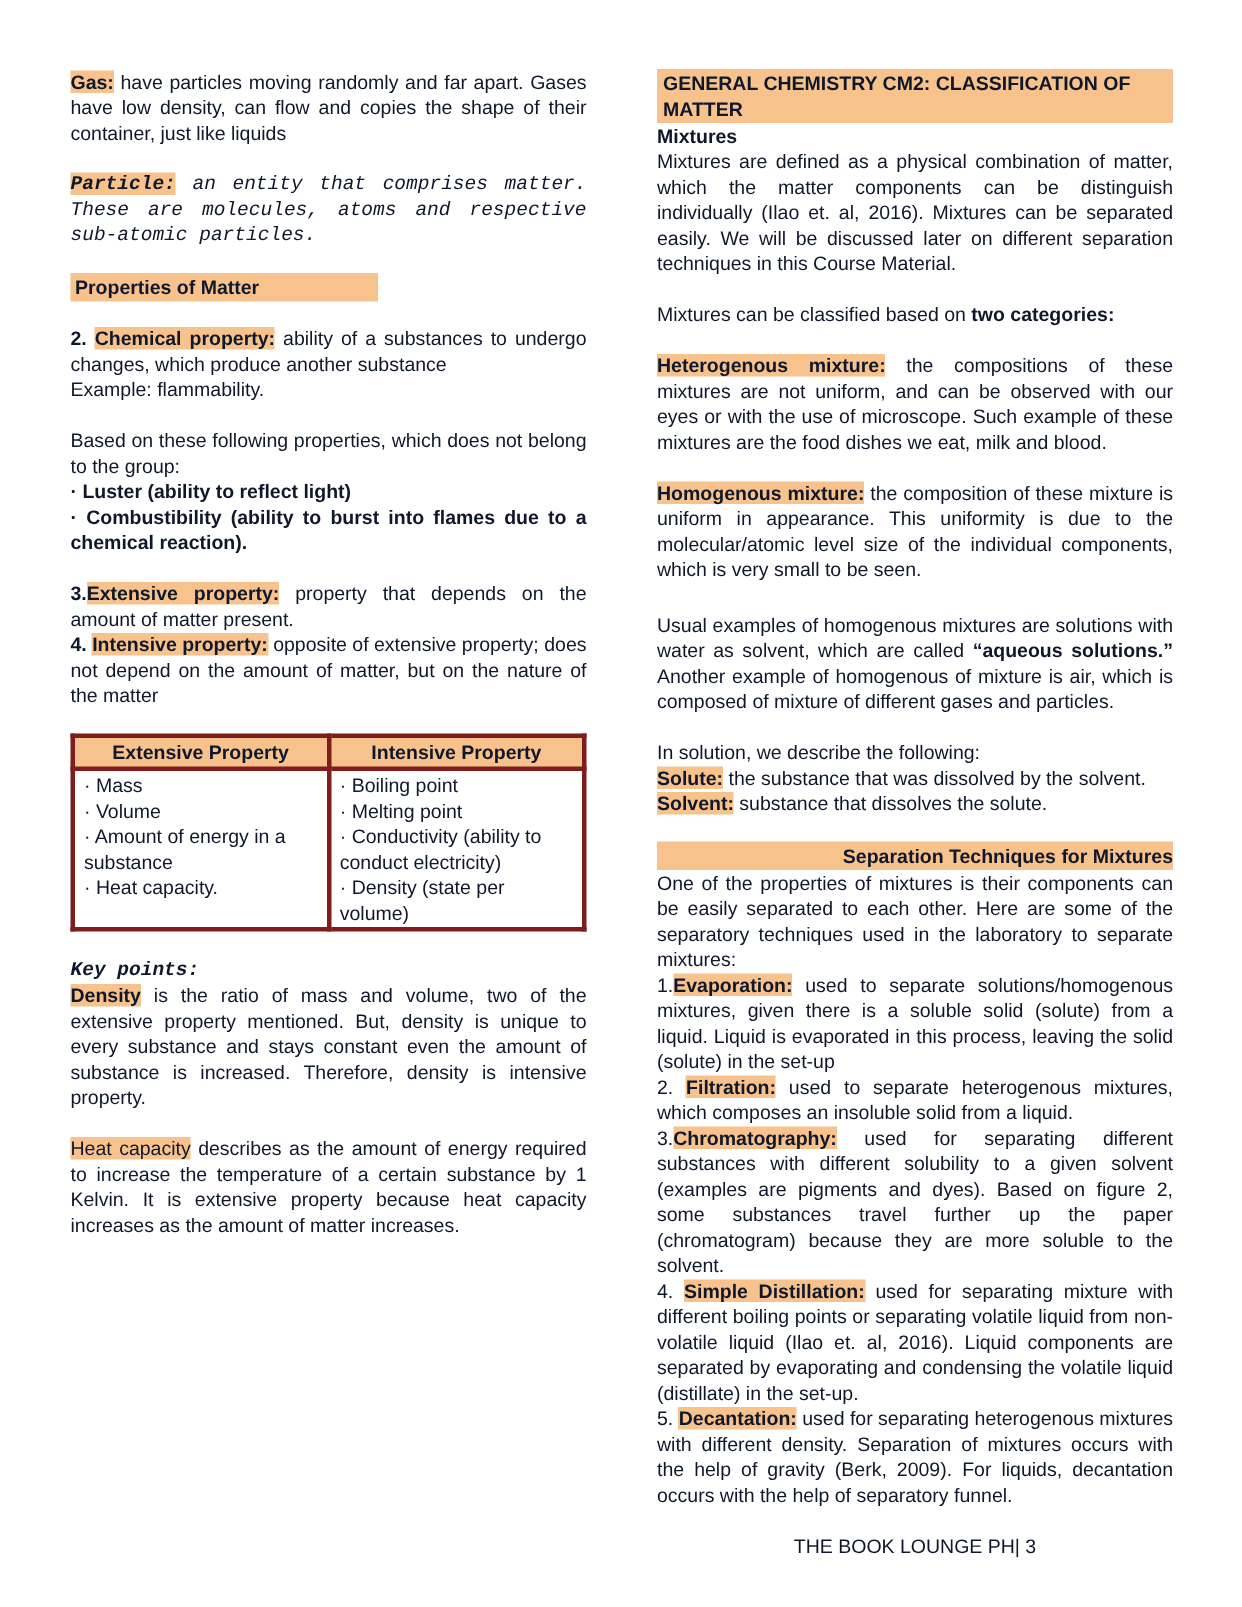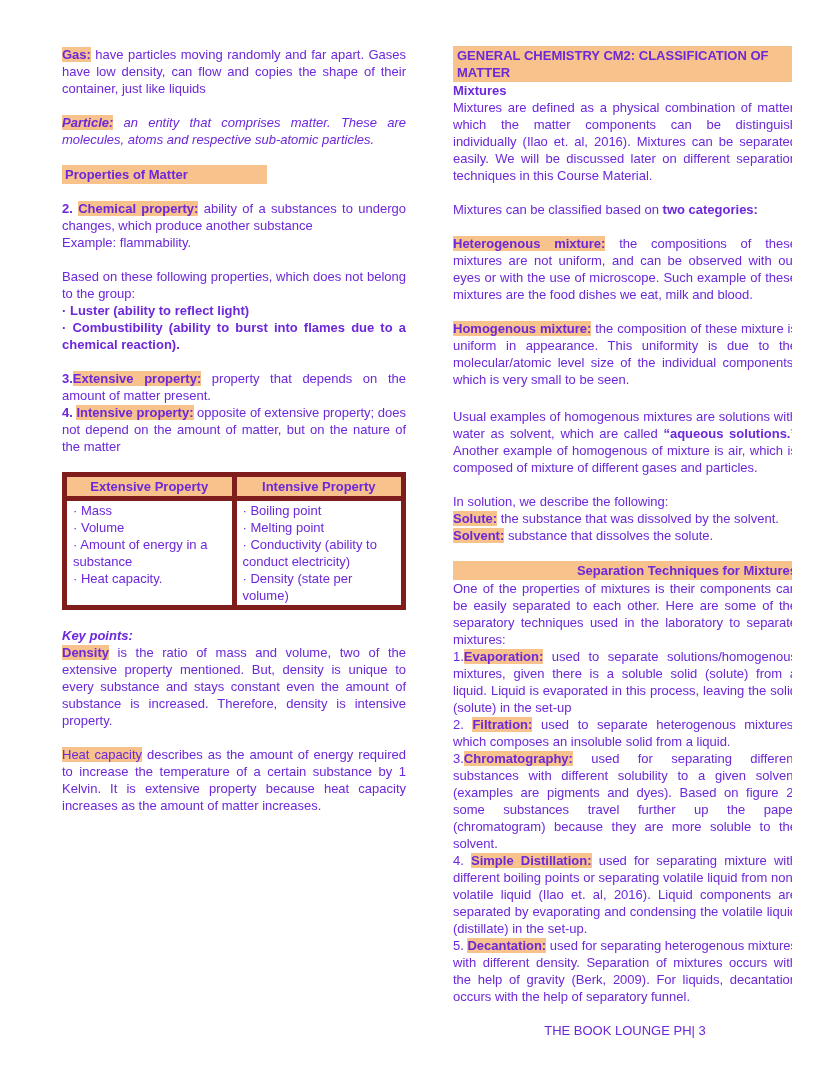--- a/index.html
+++ b/index.html
@@ -1,52 +1,52 @@
 <!DOCTYPE html>
 <html><head>
 <meta charset="utf-8">
 <style>
   * { box-sizing: border-box; }
   html, body { margin: 0; padding: 0; background: #ffffff; }
   .page {
     width: 792px; height: 1071px;
     background: #ffffff;
-    padding: 46px 46px 20px 62px;
+    padding: 46px 46px 20px 47px;
     font-family: "Liberation Sans", sans-serif;
     font-size: 13px;
     line-height: 17px;
-    color: #6d28d9;
+    color: #0f172a;
     overflow: hidden;
   }
   .cols { display: flex; gap: 47px; }
   .col { width: 344px; flex: 0 0 344px; }
   p, .para { margin: 0 0 17px 0; text-align: justify; }
   .tight { margin-bottom: 0; }
   .hl { background-color: #f8c28c; }
   .b { font-weight: 700; }
-  .i { font-style: italic; }
+  .i { font-style: italic; font-family: Liberation Mono, monospace; }
   .block { display: block; }
   .bar-partial {
     background: #f8c28c; font-weight: 700;
     width: 205px; padding: 1px 3px; margin-bottom: 16px;
   }
   .title-bar {
     background: #f8c28c; font-weight: 700;
     padding: 1px 4px; margin-bottom: 0;
   }
   .sep-bar {
     background: #f8c28c; font-weight: 700;
     text-align: right; padding: 1px 0; margin-bottom: 0;
   }
   .bullets { margin-bottom: 17px; text-align: justify; }
   table.props {
     width: 100%; border-collapse: collapse; margin: 4px 0 17px 0;
   }
   table.props th, table.props td {
-    border: 5px solid #7f1d1d; padding: 1px 6px;
+    border: 3px solid #7f1d1d; padding: 1px 6px;
     font-size: 13px; line-height: 17px;
   }
   table.props th { background: #f8c28c; text-align: center; font-weight: 700; }
   table.props td { vertical-align: top; width: 50%; }
   .footer { text-align: center; margin-top: 17px; }
   .gap-lg { margin-bottom: 20px; }
 </style>
 </head>
 <body>
 

